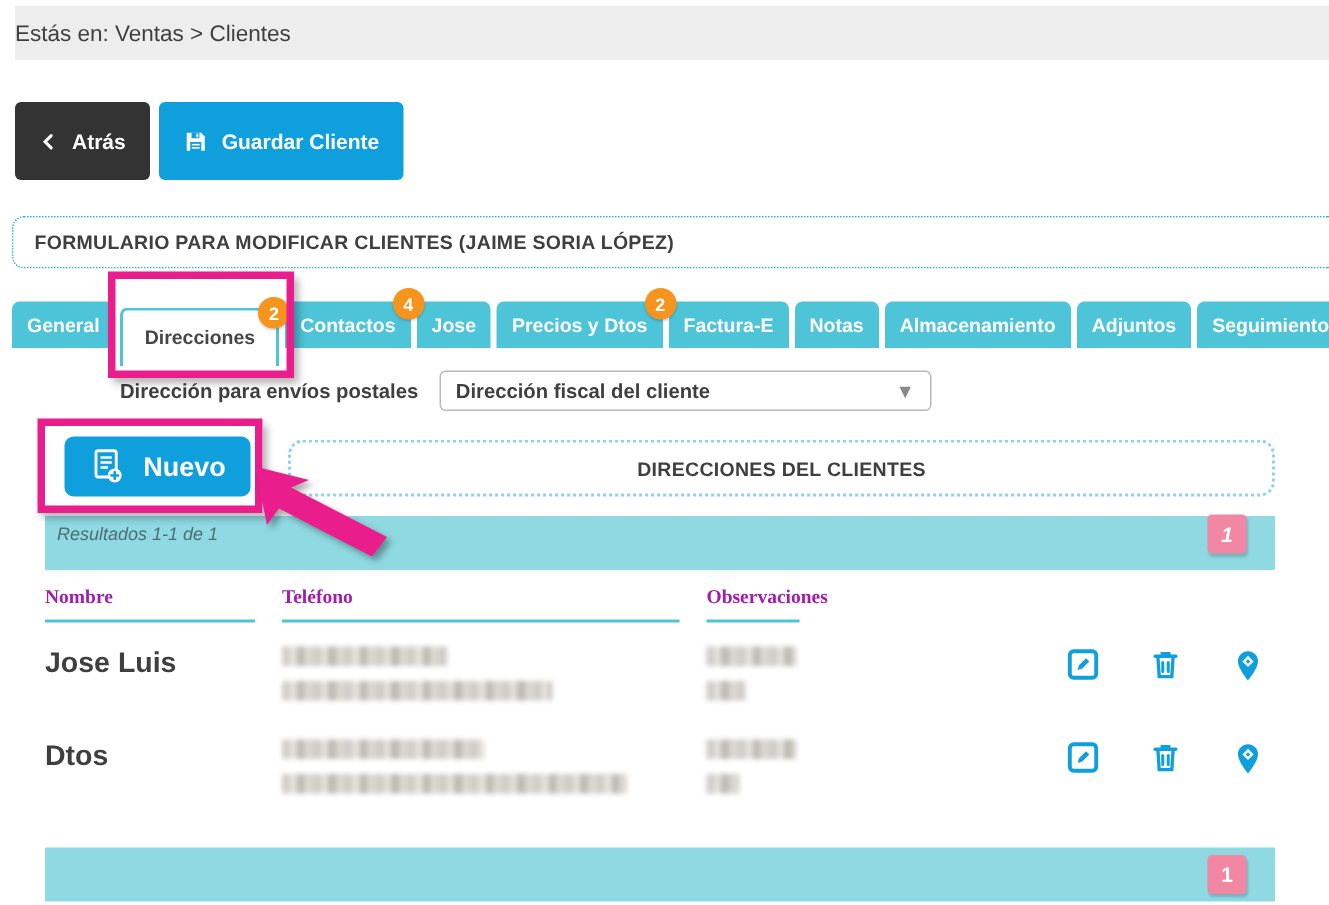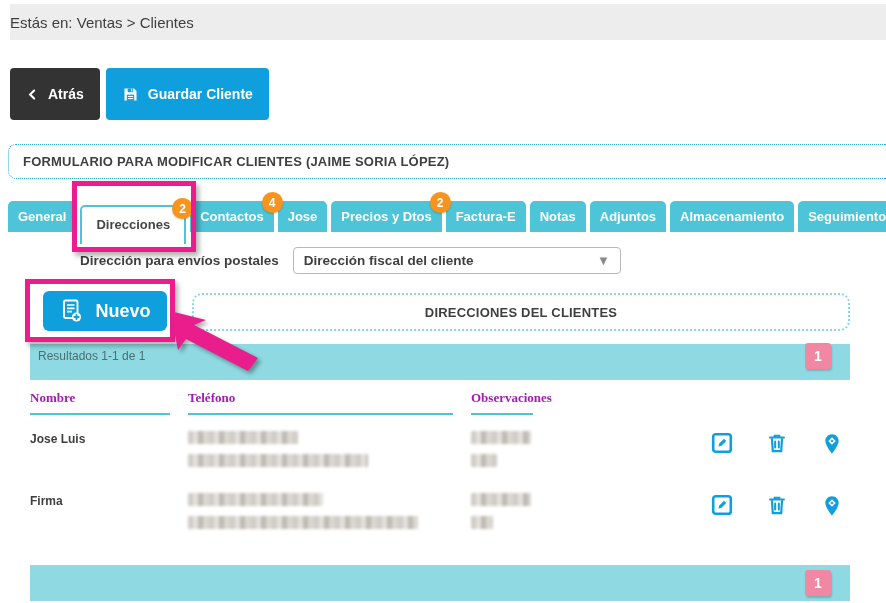--- a/index.html
+++ b/index.html
@@ -86,40 +86,40 @@
     border:2px dotted #8BD3EE; border-radius:10px;
     display:flex; align-items:center; justify-content:center;
     font-size:13px; font-weight:bold; color:#3f3f3f; letter-spacing:.2px;
   }
 
   
   .result-bar, .footer-bar {
     margin-left:30px; width:820px; height:36px; background:var(--bar-teal,#8FD9E2);
     display:flex; align-items:center;
   }
-  .result-bar { margin-top:13px; justify-content:space-between; padding:0 19px 12px 8px; }
+  .result-bar { margin-top:13px; justify-content:space-between; padding:0 19px 12px 8px;font-style:italic; }
   .result-text { font-size:12px; color:#4c6e74; }
   .page-badge {
     width:26px; height:26px; background:var(--badge-pink,#F287A4); color:#fff;
     font-weight:bold; font-size:14px; border-radius:3px;
     display:flex; align-items:center; justify-content:center;
     box-shadow:1px 2px 2px rgba(0,0,0,.18); cursor:pointer;
   }
   .footer-bar { margin-top:26px; justify-content:flex-end; padding-right:19px; }
 
   
   .addr-table { margin-left:30px; width:820px; }
   .thead, .trow { display:grid; grid-template-columns:140px 265px 62px 140px 1fr; column-gap:18px; }
   .th {
     text-align:left; font-weight:bold; font-size:13px; color:#a21caf;
     padding:10px 0 7px; border-bottom:2px solid var(--tab-cyan,#4EC4D8);font-family:Liberation Serif, serif;
   }
   .th.no-line { border-bottom:none; }
   .trow { padding-top:16px; }
-  .cell-name { font-weight:bold; font-size:12px; padding-top:1px; }
+  .cell-name { font-weight:bold; font-size:19px; padding-top:1px; }
   .redact {
     height:13px; margin-bottom:10px; border-radius:1px;
     background:repeating-linear-gradient(90deg,#cfccc8 0 5px,#e4e1dd 5px 10px,#bdb9b3 10px 15px,#dad6d0 15px 21px);
     filter:blur(1.6px);
   }
   .cell-icons { display:flex; justify-content:flex-end; gap:29px; padding-right:16px; align-items:flex-start; }
   .icon-btn { width:26px; height:26px; background:none; border:none; padding:0; cursor:pointer; color:var(--accent-blue,#0E9FDC); }
 </style>
 </head>
 <body style="--accent-blue: #0E9FDC; --tab-cyan: #4EC4D8; --bar-teal: #8FD9E2; --badge-orange: #F7941E; --badge-pink: #F287A4; --annotation-pink: #EA1D8D; --breadcrumb-bg: #EDEDED; --dark-button: #333333; --dotted-border-blue: #29ABE2;">
@@ -157,22 +157,22 @@
 </div>
 
 <div class="tabs">
     <div class="tab"><span>General</span></div>
     <div class="tab active"><span>Direcciones</span><span class="badge">2</span><div class="tab-annotation"></div></div>
     <div class="tab"><span>Contactos</span><span class="badge">4</span></div>
     <div class="tab"><span>Jose</span></div>
     <div class="tab"><span>Precios y Dtos</span><span class="badge">2</span></div>
     <div class="tab"><span>Factura-E</span></div>
     <div class="tab"><span>Notas</span></div>
+    <div class="tab"><span>Almacenamiento</span></div>
     <div class="tab"><span>Adjuntos</span></div>
-    <div class="tab"><span>Almacenamiento</span></div>
     <div class="tab"><span>Seguimiento</span></div>
   </div>
 
 <div class="postal-row">
   <span class="postal-label">Dirección para envíos postales</span>
   <div class="select">
     <span>Dirección fiscal del cliente</span>
     <span class="caret">▼</span>
   </div>
 </div>
@@ -248,21 +248,21 @@
         <svg viewBox="0 0 24 24" width="22" height="26">
           <path d="M12 1.3c-4 0-7.3 3.2-7.3 7.2 0 5.4 7.3 14 7.3 14s7.3-8.6 7.3-14c0-4-3.3-7.2-7.3-7.2z" fill="currentColor"></path>
           <rect x="9.1" y="5.8" width="5.8" height="5.8" transform="rotate(45 12 8.7)" fill="#fff"></rect>
           <rect x="10.8" y="7.5" width="2.4" height="2.4" transform="rotate(45 12 8.7)" fill="currentColor"></rect>
         </svg>
       </span>
     </button>
   </div>
 </div>
       <div class="trow">
-        <div class="cell-name">Firma</div>
+        <div class="cell-name">Dtos</div>
         <div>
           <div class="redact" style="width: 135px;"></div>
           <div class="redact" style="width: 230px;"></div>
         </div>
         <div>
           <div class="redact" style="width: 60px;"></div>
           <div class="redact" style="width: 22px;"></div>
         </div>
         <div></div>
   <div class="cell-icons">

